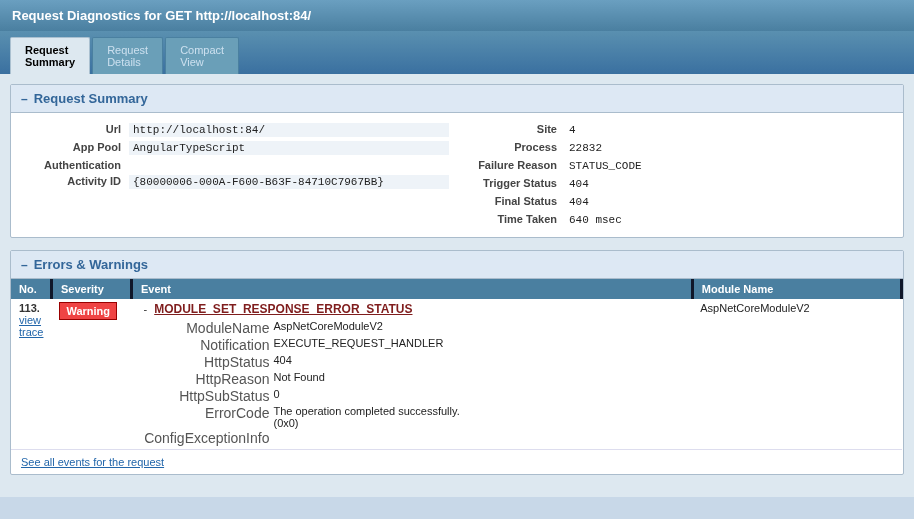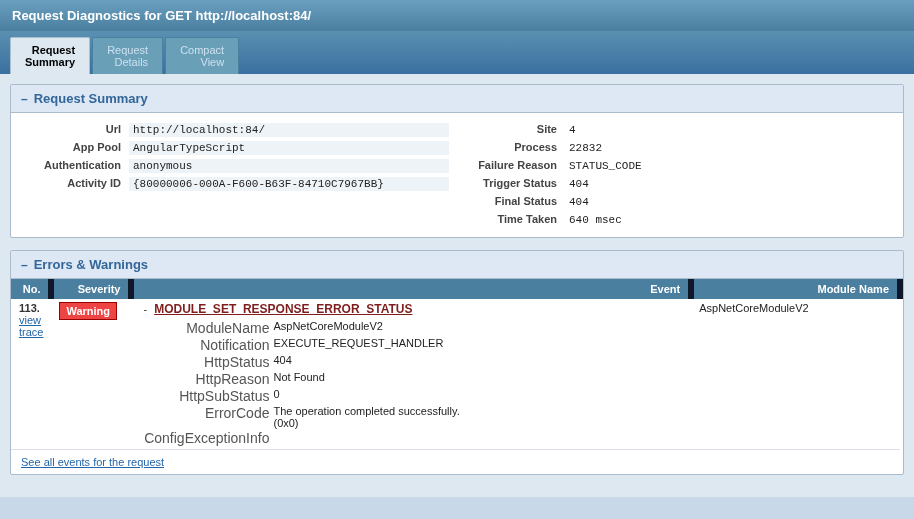--- a/index.html
+++ b/index.html
@@ -26,21 +26,21 @@
       padding: 6px 10px 0 10px;
       display: flex;
       gap: 2px;
     }
     .tab {
       padding: 6px 14px;
       background: #6a9fb8;
       color: #cce0ef;
       cursor: pointer;
       font-size: 11px;
-      text-align: right;
+      text-align: left;
       border-radius: 2px 2px 0 0;
       border: 1px solid #4a80a0;
       border-bottom: none;
     }
     .tab.active {
       background: #dde8f0;
       color: #000;
       font-weight: bold;
       border-color: #aac0d0;
     }
@@ -121,23 +121,23 @@
       width: 100%;
       border-collapse: collapse;
       font-size: 11px;
     }
     .ew-table thead tr {
       background: #4a7fa0;
       color: white;
     }
     .ew-table thead th {
       padding: 4px 8px;
-      text-align: right;
-      font-weight: bold;
-      border-right: 6px solid #0f172a;
+      text-align: left;
+      font-weight: bold;
+      border-right: 3px solid #0f172a;
     }
     .ew-table tbody tr td {
       padding: 3px 8px;
       vertical-align: top;
       border-bottom: 1px solid #dde;
     }
     .row-num {
       width: 40px;
       color: #333;
       vertical-align: top;
@@ -241,21 +241,20 @@
         <div class="summary-row">
           <span class="summary-label">Url</span>
           <span class="summary-value">http://localhost:84/</span>
         </div>
         <div class="summary-row">
           <span class="summary-label">App Pool</span>
           <span class="summary-value">AngularTypeScript</span>
         </div>
         <div class="summary-row">
           <span class="summary-label">Authentication</span>
-          <span class="summary-value">anonymous</span>
         </div>
         <div class="summary-row">
           <span class="summary-label">Activity ID</span>
           <span class="summary-value">{80000006-000A-F600-B63F-84710C7967BB}</span>
         </div>
       </div>
 
       <div class="summary-right">
         <div class="summary-row">
           <span class="summary-label">Site</span>

